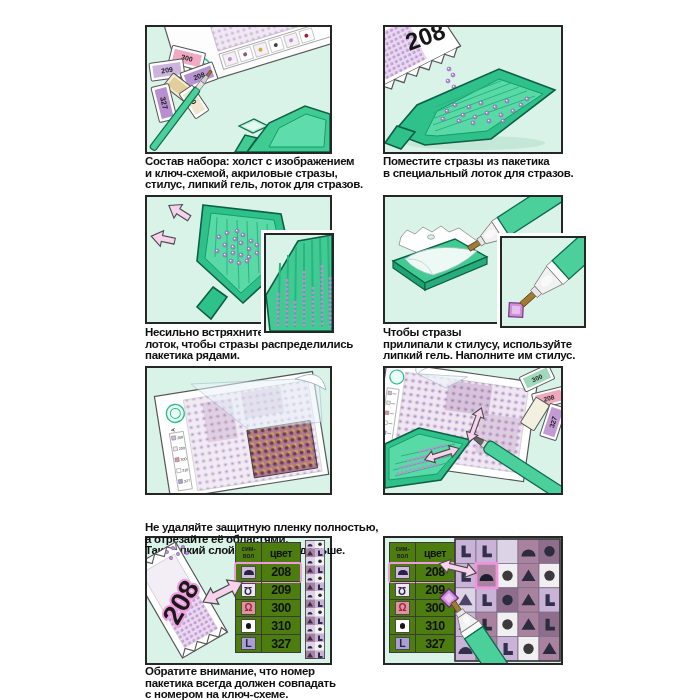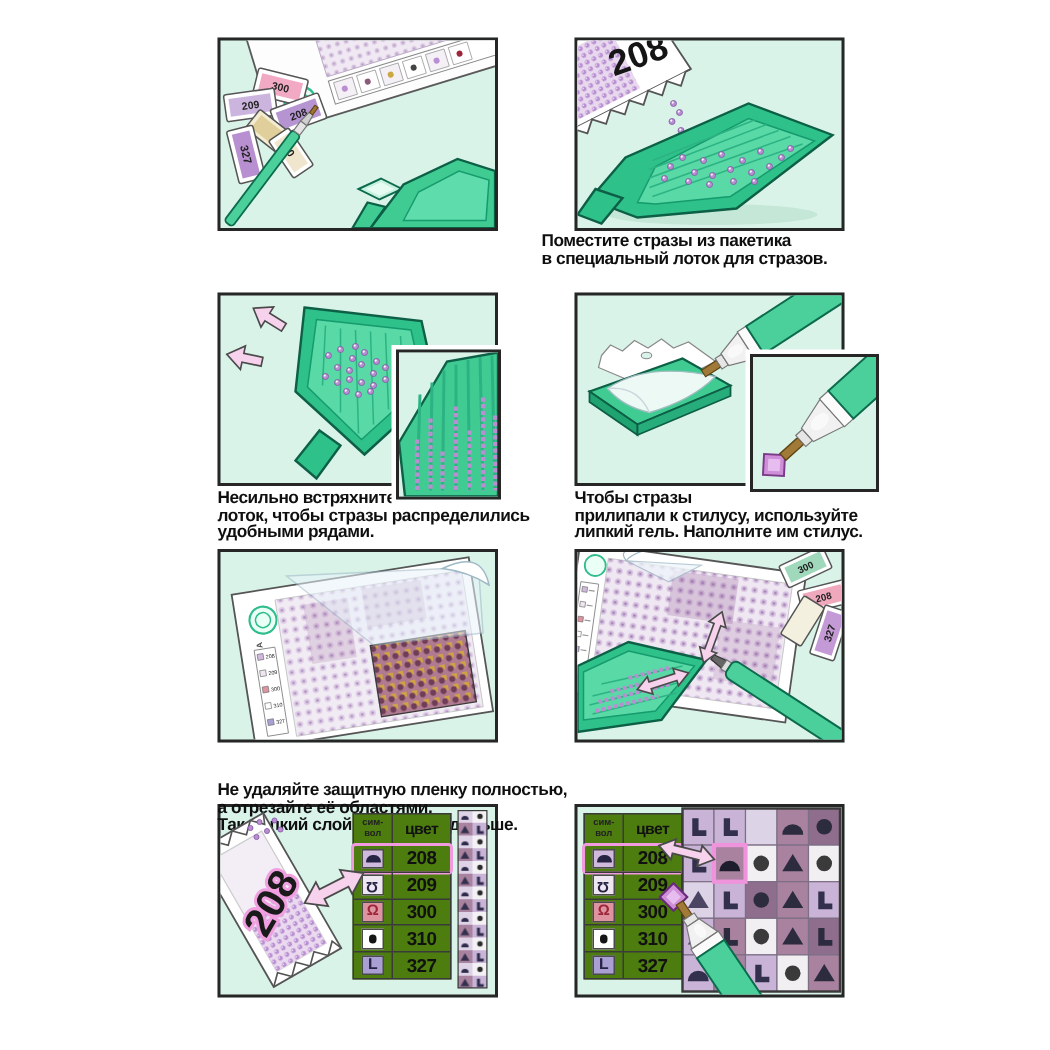--- a/index.html
+++ b/index.html
@@ -118,20 +118,23 @@
         <polygon points="92,99 107,92 121,99 106,106" fill="#c6f1de" stroke="#0d6b4d" stroke-width="1.3"></polygon>
         <polygon points="97,99 107,94.5 116,99 106,103.5" fill="#e6fbf2"></polygon>
       </g>
       <g>
         <path d="M100,125 L122,96 L158,79 L183,87 L183,125 Z" fill="#3fcb92" stroke="#0d5f46" stroke-width="1.5"></path>
         <path d="M122,120 L132,101 L159,87 L179,93 L177,120 Z" fill="#5fdcab" stroke="#169b6e" stroke-width="1"></path>
         <path d="M88,125 L100,125 L110,111 L98,108 Z" fill="#3fcb92" stroke="#0d5f46" stroke-width="1.5"></path>
       </g>
     </svg>
   </div>
+  <div class="cap" style="left:145px;top:156px;">Состав набора: холст с изображением
+и ключ-схемой, акриловые стразы,
+стилус, липкий гель, лоток для стразов.</div>
 
   <div class="frame rc" style="left:383px;top:25px;">
     <svg class="art" viewBox="0 0 176 125">
       <defs>
         <pattern id="mos2" width="5" height="5" patternUnits="userSpaceOnUse">
           <rect width="5" height="5" fill="#e9d9ef"></rect>
           <circle cx="2.5" cy="2.5" r="1.6" fill="#b98fd2"></circle>
           <circle cx="2" cy="2" r=".5" fill="#fff"></circle>
         </pattern>
         <g id="d2">
@@ -185,21 +188,21 @@
           <use href="#d2" x="136" y="78"></use>
         <use href="#d2" x="142" y="72"></use>
           <use href="#d2" x="58" y="92"></use>
           <use href="#d2" x="74" y="94"></use>
         <use href="#d2" x="88" y="96"></use>
           <use href="#d2" x="104" y="94"></use>
           <use href="#d2" x="118" y="94"></use>
       </g>
     </svg>
   </div>
-  <div class="cap" style="left:361px;top:156px;">Поместите стразы из пакетика
+  <div class="cap" style="left:383px;top:156px;">Поместите стразы из пакетика
 в специальный лоток для стразов.</div>
 
   <div class="frame" style="left:145px;top:195px;">
     <svg class="art" viewBox="0 0 183 125" style="overflow:visible">
       <defs>
         <g id="d3">
             <circle r="2" fill="#b98fd2" stroke="#7e4fa0" stroke-width=".5"></circle>
             <circle r=".7" cx="-.5" cy="-.6" fill="#fff"></circle>
           </g>
         <g id="arr3">
@@ -268,21 +271,21 @@
           <path d="M38,36 L38,92"></path>
             <path d="M47,52 L47,92"></path>
             <path d="M56,30 L56,92"></path>
             <path d="M64,42 L64,92"></path>
         </g>
       </svg>
     </div>
   </div>
   <div class="cap" style="left:145px;top:327px;">Несильно встряхните
 лоток, чтобы стразы распределились
-удобными рядами.</div>
+пакетика рядами.</div>
 
   <div class="frame rc" style="left:383px;top:195px;">
     <svg class="art" viewBox="0 0 176 125">
       <g>
         <path d="M16,40 L22,33 L30,37 L38,30 L47,35 L56,29 L64,35 L74,31 L92,44 L52,64 L14,48 Z" fill="#ffffff" stroke="#8a8a8a" stroke-width=".8"></path>
         <ellipse cx="46" cy="40" rx="3.5" ry="2.2" fill="#d9f3e9" stroke="#888" stroke-width=".7"></ellipse>
       </g>
       <g>
         <polygon points="8,64 70,42 102,60 40,86" fill="#3fcb92" stroke="#0d5f46" stroke-width="1.4"></polygon>
         <polygon points="8,64 40,86 40,93 8,71" fill="#1fa371" stroke="#0d5f46" stroke-width="1.2"></polygon>
@@ -542,20 +545,23 @@
             <path d="M2.5,6.5 a2.5,2.5 0 0 1 5,0 z" fill="#2e2a4a"></path>
             <circle cx="15" cy="4.2" r="1.8" fill="#2a2a2a"></circle>
             <polygon points="5,10.5 8,15.5 2,15.5" fill="#352f4e"></polygon>
             <path d="M13,10.5 h2 v3.5 h2.5 v2 h-4.5 z" fill="#2e2a4a"></path>
           </pattern>
         </defs>
         <rect width="20" height="119" fill="url(#ms7)" stroke="#3a3a3a" stroke-width="1.6"></rect>
       </svg>
     </div>
   </div>
+  <div class="cap" style="left:145px;top:666px;">Обратите внимание, что номер
+пакетика всегда должен совпадать
+с номером на ключ-схеме.</div>
 
   <div class="frame rc" style="left:383px;top:536px;">
     <svg class="art" viewBox="0 0 176 125">
       <g transform="translate(70,1)">
 
         <rect x="0" y="0" width="21" height="24.4" fill="#c9b4d8" stroke="#7d6f86" stroke-width=".8"></rect>
         <path d="M6.5,6.5 h4.2 v8 h5.2 v3.8 h-9.4 z" fill="#33304e"></path>
         <rect x="21" y="0" width="21" height="24.4" fill="#c9b4d8" stroke="#7d6f86" stroke-width=".8"></rect>
         <path d="M27.5,6.5 h4.2 v8 h5.2 v3.8 h-9.4 z" fill="#33304e"></path>
         <rect x="42" y="0" width="21" height="24.4" fill="#ddd3e6" stroke="#7d6f86" stroke-width=".8"></rect>

